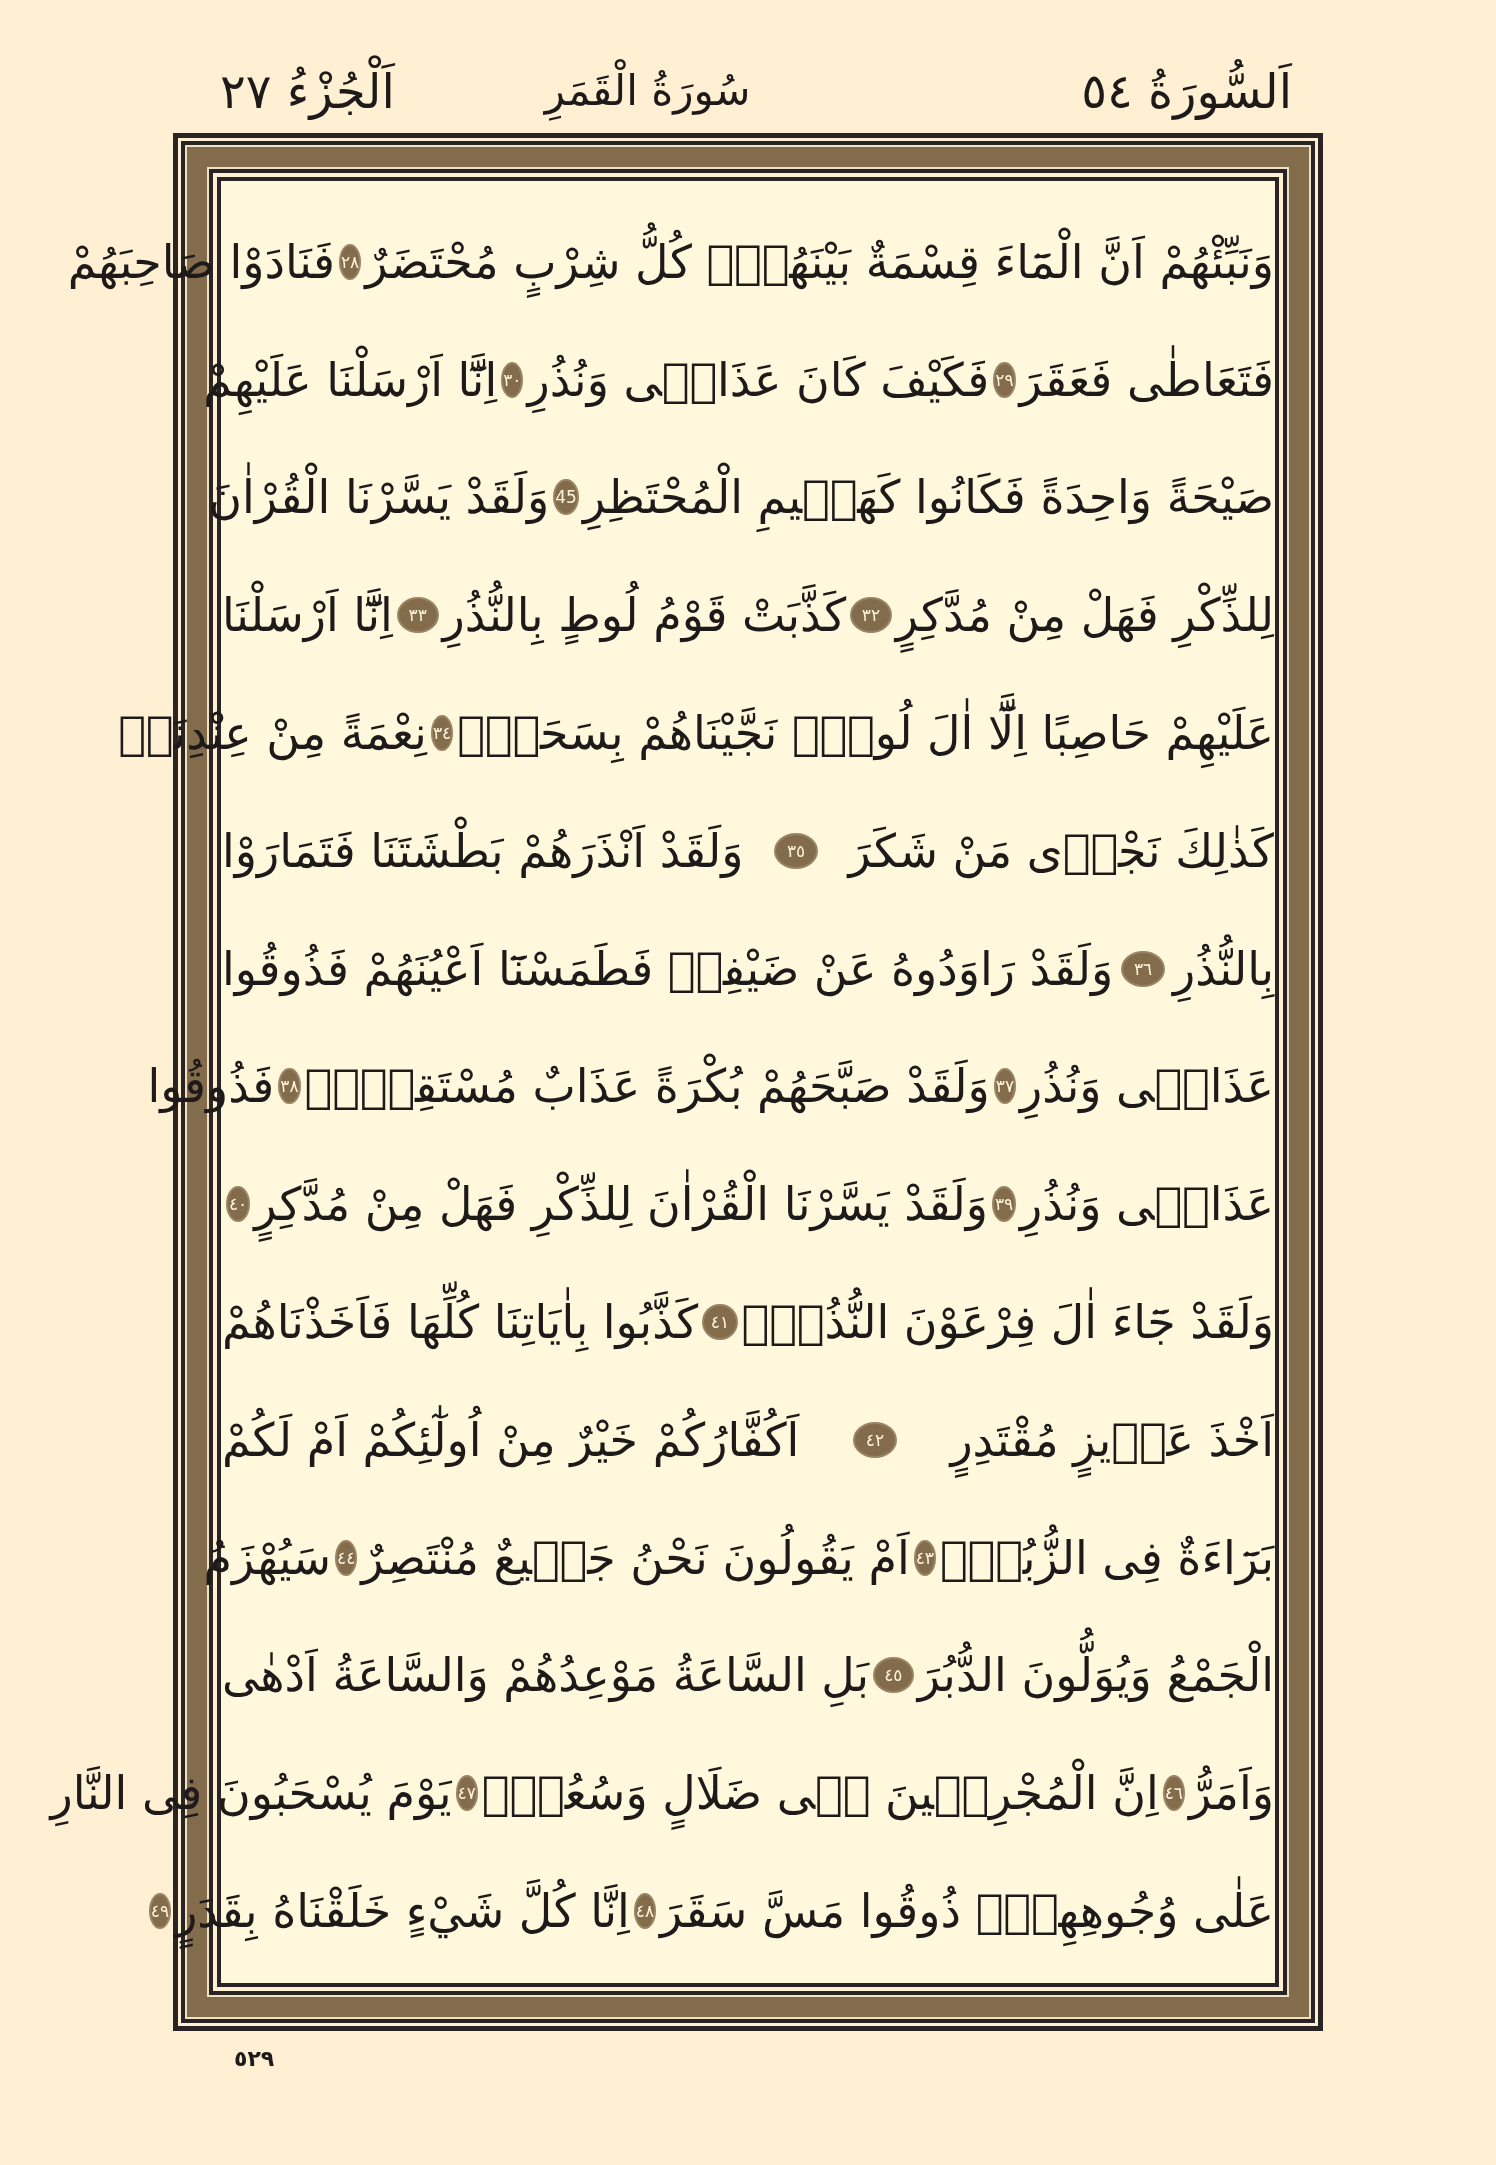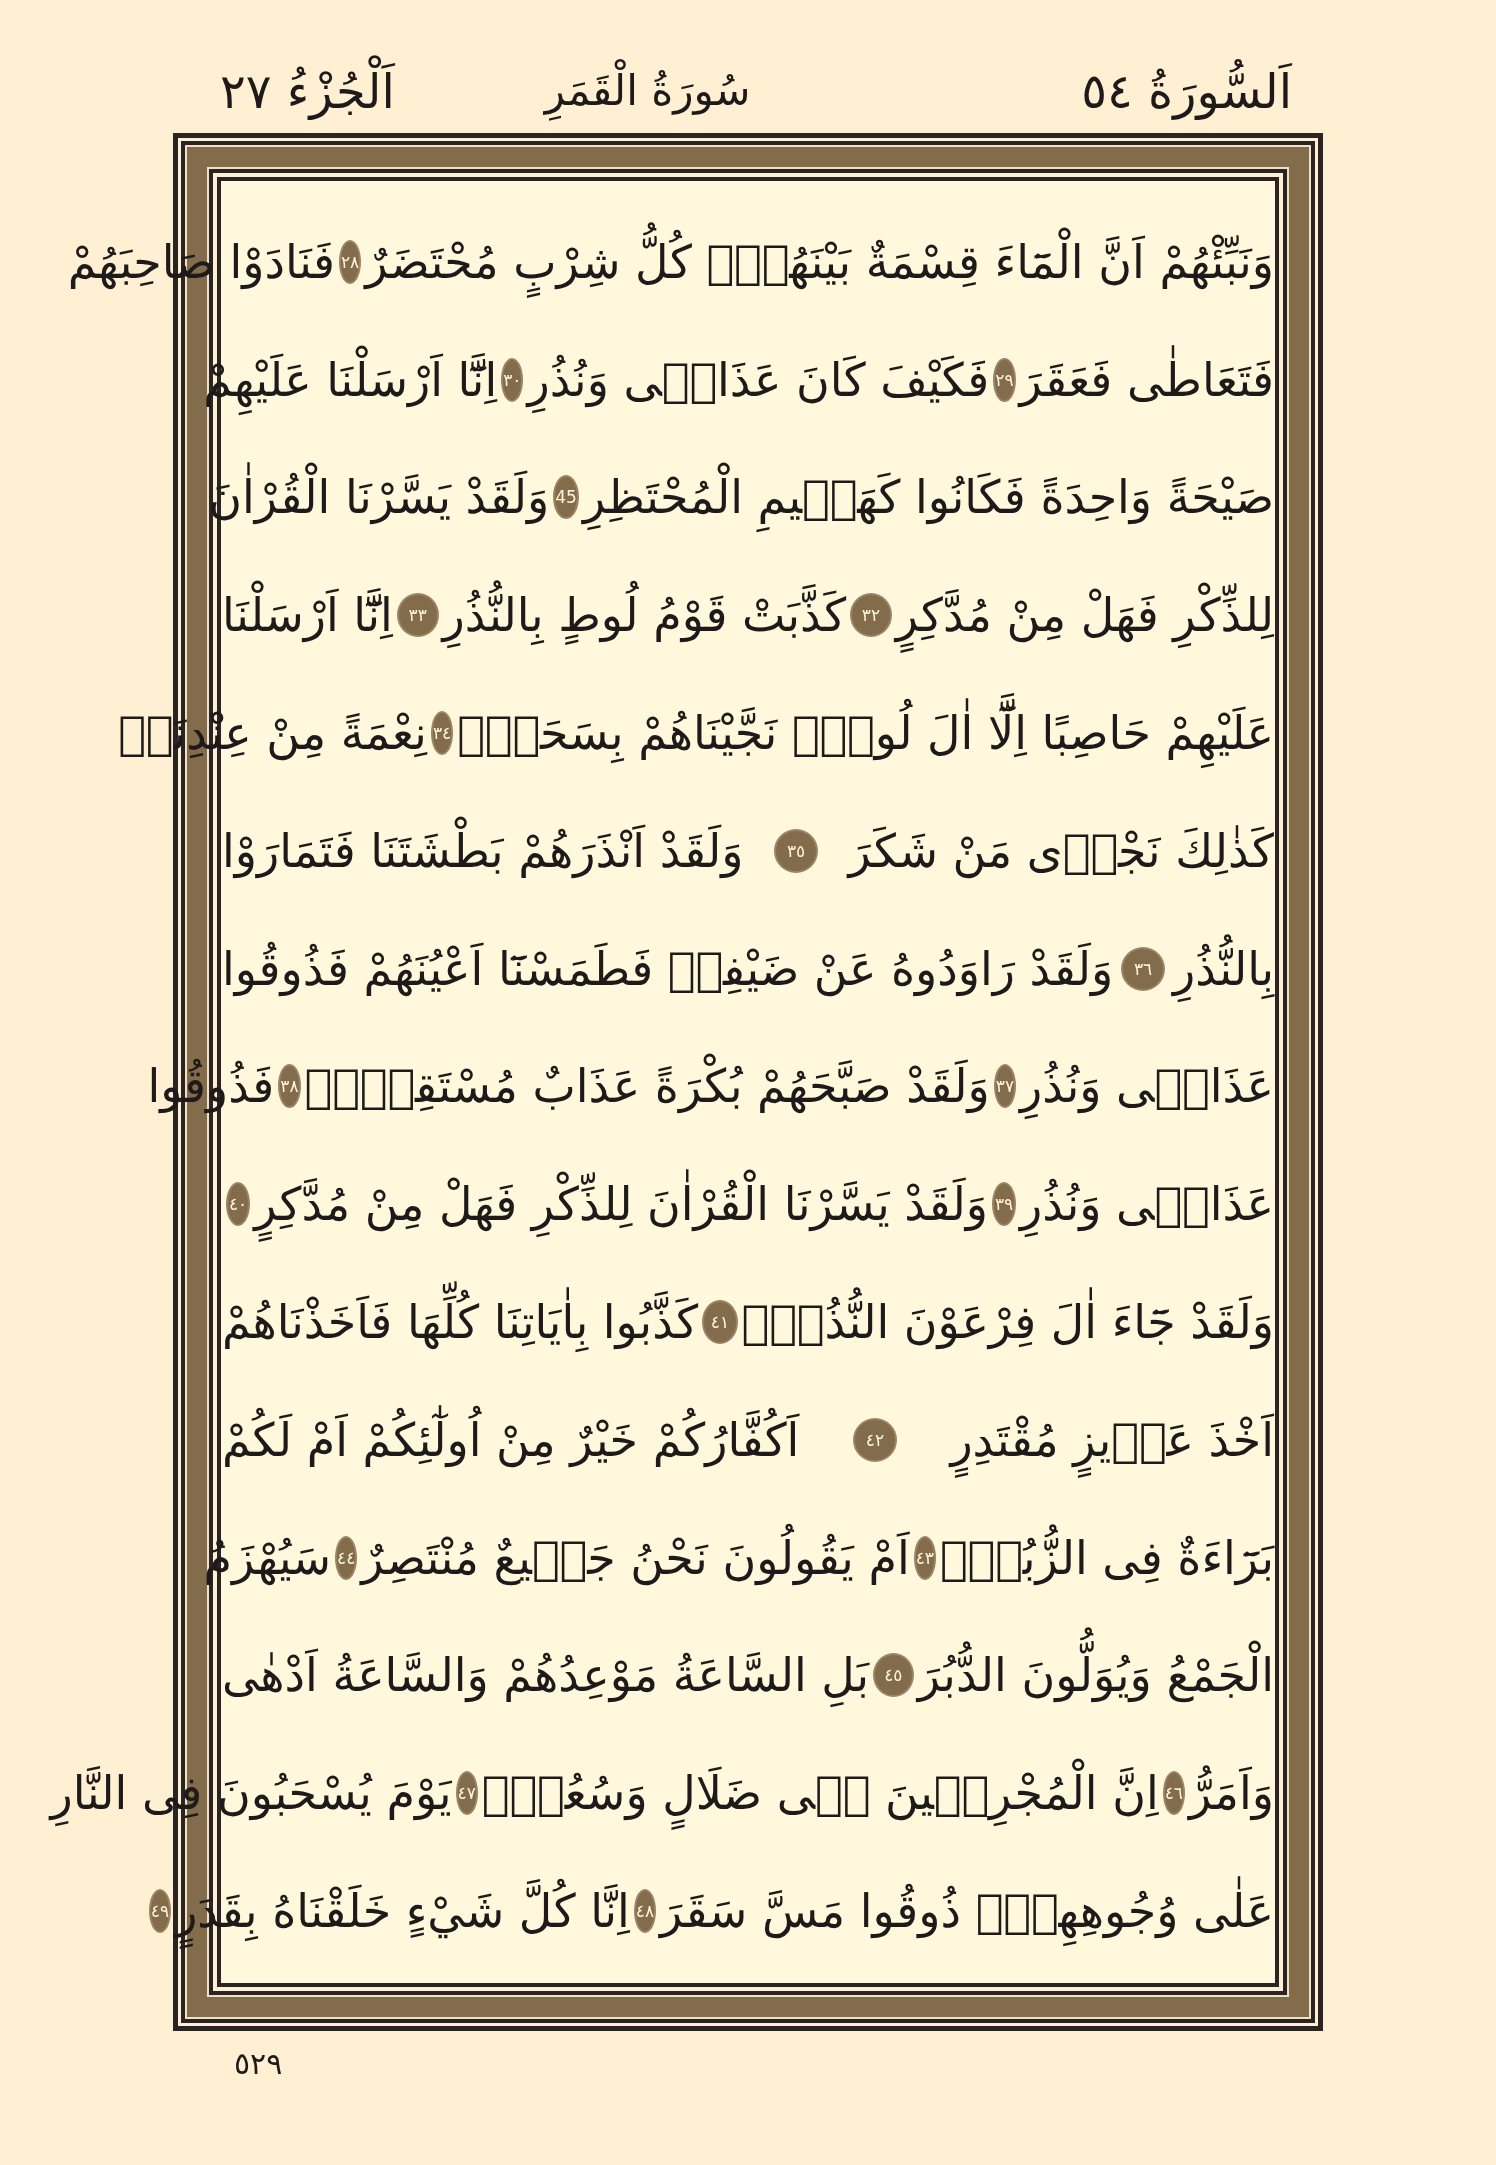--- a/index.html
+++ b/index.html
@@ -10,22 +10,22 @@
   .hdr-surah{right:204px;margin-left:16px;}
   .frame-outer{position:absolute;left:173px;top:133px;width:1150px;height:1898px;box-sizing:border-box;border:5px solid #2A2424;background:#FFF0D4;}
   .frame-l2{position:absolute;left:3px;top:3px;right:3px;bottom:3px;border:4px solid #2A2424;box-sizing:border-box;background:#EFE1C3;}
   .frame-band{position:absolute;left:2px;top:2px;right:2px;bottom:2px;background:#836C4C;box-sizing:border-box;}
   .frame-l3{position:absolute;left:20px;top:20px;right:20px;bottom:20px;border:2px solid #EFE1C3;box-sizing:border-box;background:#EFE1C3;}
   .frame-l4{position:absolute;left:0;top:0;right:0;bottom:0;border:4px solid #2A2424;box-sizing:border-box;background:#FFF0D4;}
   .frame-inner{position:absolute;left:4px;top:4px;right:4px;bottom:4px;border:4px solid #2A2424;box-sizing:border-box;background:#FFF8DC;}
   .text-area{position:absolute;left:222px;top:203px;width:1052px;}
   .line{height:117.8px;display:flex;align-items:center;justify-content:space-between;direction:rtl;font-family:"DejaVu Serif",serif;font-size:46px;white-space:nowrap;overflow:visible;}
   .line span.t{display:inline-block;}
-  .marker{display:inline-flex;align-items:center;justify-content:center;width:40px;height:40px;border-radius:50%;background:#836C4C;color:#FFF4DA;font-size:17px;font-family:"DejaVu Sans",sans-serif;box-shadow:0 0 0 2px #9A8464;margin:0 6px;vertical-align:middle;}
-  .pageno{position:absolute;left:234px;top:2046px;font-size:30px;}
+  .marker{display:inline-flex;align-items:center;justify-content:center;width:40px;height:32px;border-radius:50%;background:#836C4C;color:#FFF4DA;font-size:17px;font-family:"DejaVu Sans",sans-serif;box-shadow:0 0 0 2px #9A8464;margin:0 6px;vertical-align:middle;}
+  .pageno{position:absolute;left:234px;top:2046px;font-size:22px;font-weight:bold;}
 </style>
 </head>
 <body>
 
 <div class="hdr hdr-juz">اَلْجُزْءُ ٢٧</div>
 <div class="hdr hdr-title">سُورَةُ الْقَمَرِ</div>
 <div class="hdr hdr-surah">اَلسُّورَةُ ٥٤</div>
 
 <div class="frame-outer">
   <div class="frame-l2">

